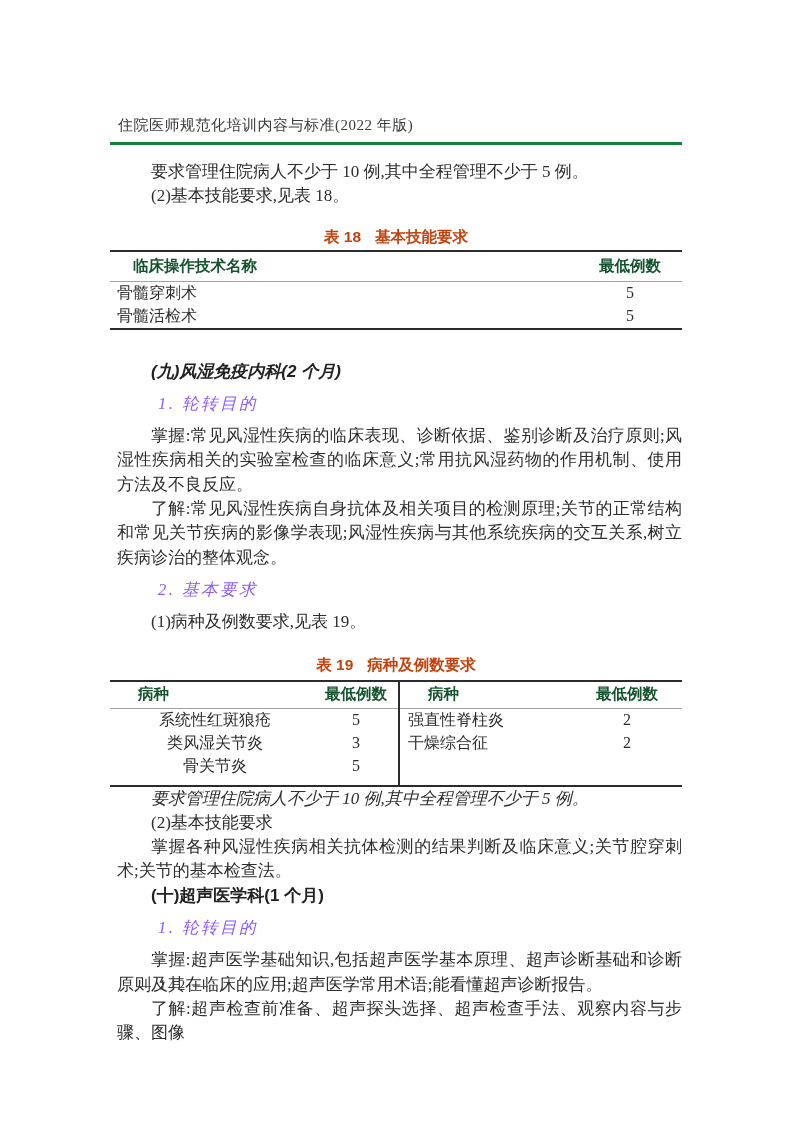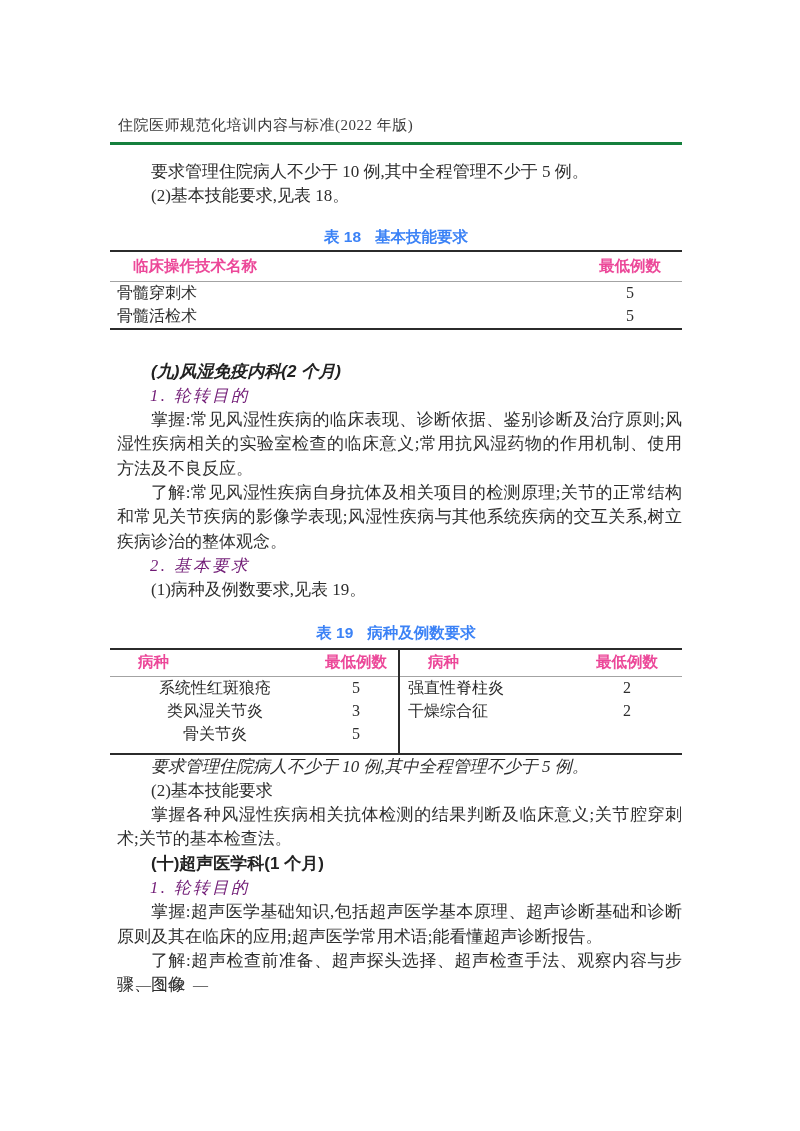--- a/index.html
+++ b/index.html
@@ -25,39 +25,39 @@
     text-indent: 2em; text-align: justify;
   }
   p.first { margin-top: 15px; }
 
   .sec-title {
     margin: 0; padding-left: 7px; text-indent: 2em;
     font-family: "Liberation Sans", sans-serif;
     font-weight: bold; font-size: 17px; line-height: 24.3px; color: #222;
   }
   .kai {
-    margin: 0; padding-left: 7px; text-indent: 2em;
+    margin: 8px; padding-left: 7px; text-indent: 2em;
     font-style: italic; font-size: 16.5px; line-height: 24.3px;
-    letter-spacing: 2.5px; color: #701a75;
+    letter-spacing: 2.5px; color: #8b5cf6;
   }
 
   .table-caption {
     text-align: center;
     font-family: "Liberation Sans", sans-serif;
-    font-weight: bold; font-size: 15.5px; line-height: 19px; color: #3b82f6;
+    font-weight: bold; font-size: 15.5px; line-height: 19px; color: #c2410c;
   }
   .cap18 { margin: 18px 0 4px 0; }
   .cap19 { margin: 20px 0 6px 0; }
   .table-caption .cap-label { margin-right: 14px; }
 
   table { border-collapse: collapse; width: 572px; table-layout: fixed; }
   .rule-table { border-top: 2.5px solid #2b2b2b; border-bottom: 2.5px solid #2b2b2b; }
   .rule-table th {
     font-family: "Liberation Sans", sans-serif;
-    font-weight: bold; font-size: 15.5px; color: #ec4899;
+    font-weight: bold; font-size: 15.5px; color: #14532d;
     border-bottom: 1px solid #a3a3a3; vertical-align: middle;
   }
   .rule-table td { font-size: 16px; color: #2e2e2e; vertical-align: middle; }
 
   .t18 th { height: 27px; }
   .t18 td { height: 19px; }
   .t18 .cell-name { text-align: left; padding-left: 7px; }
   .t18 th.cell-name { padding-left: 23px; }
   .t18 .cell-min { text-align: center; }
 

